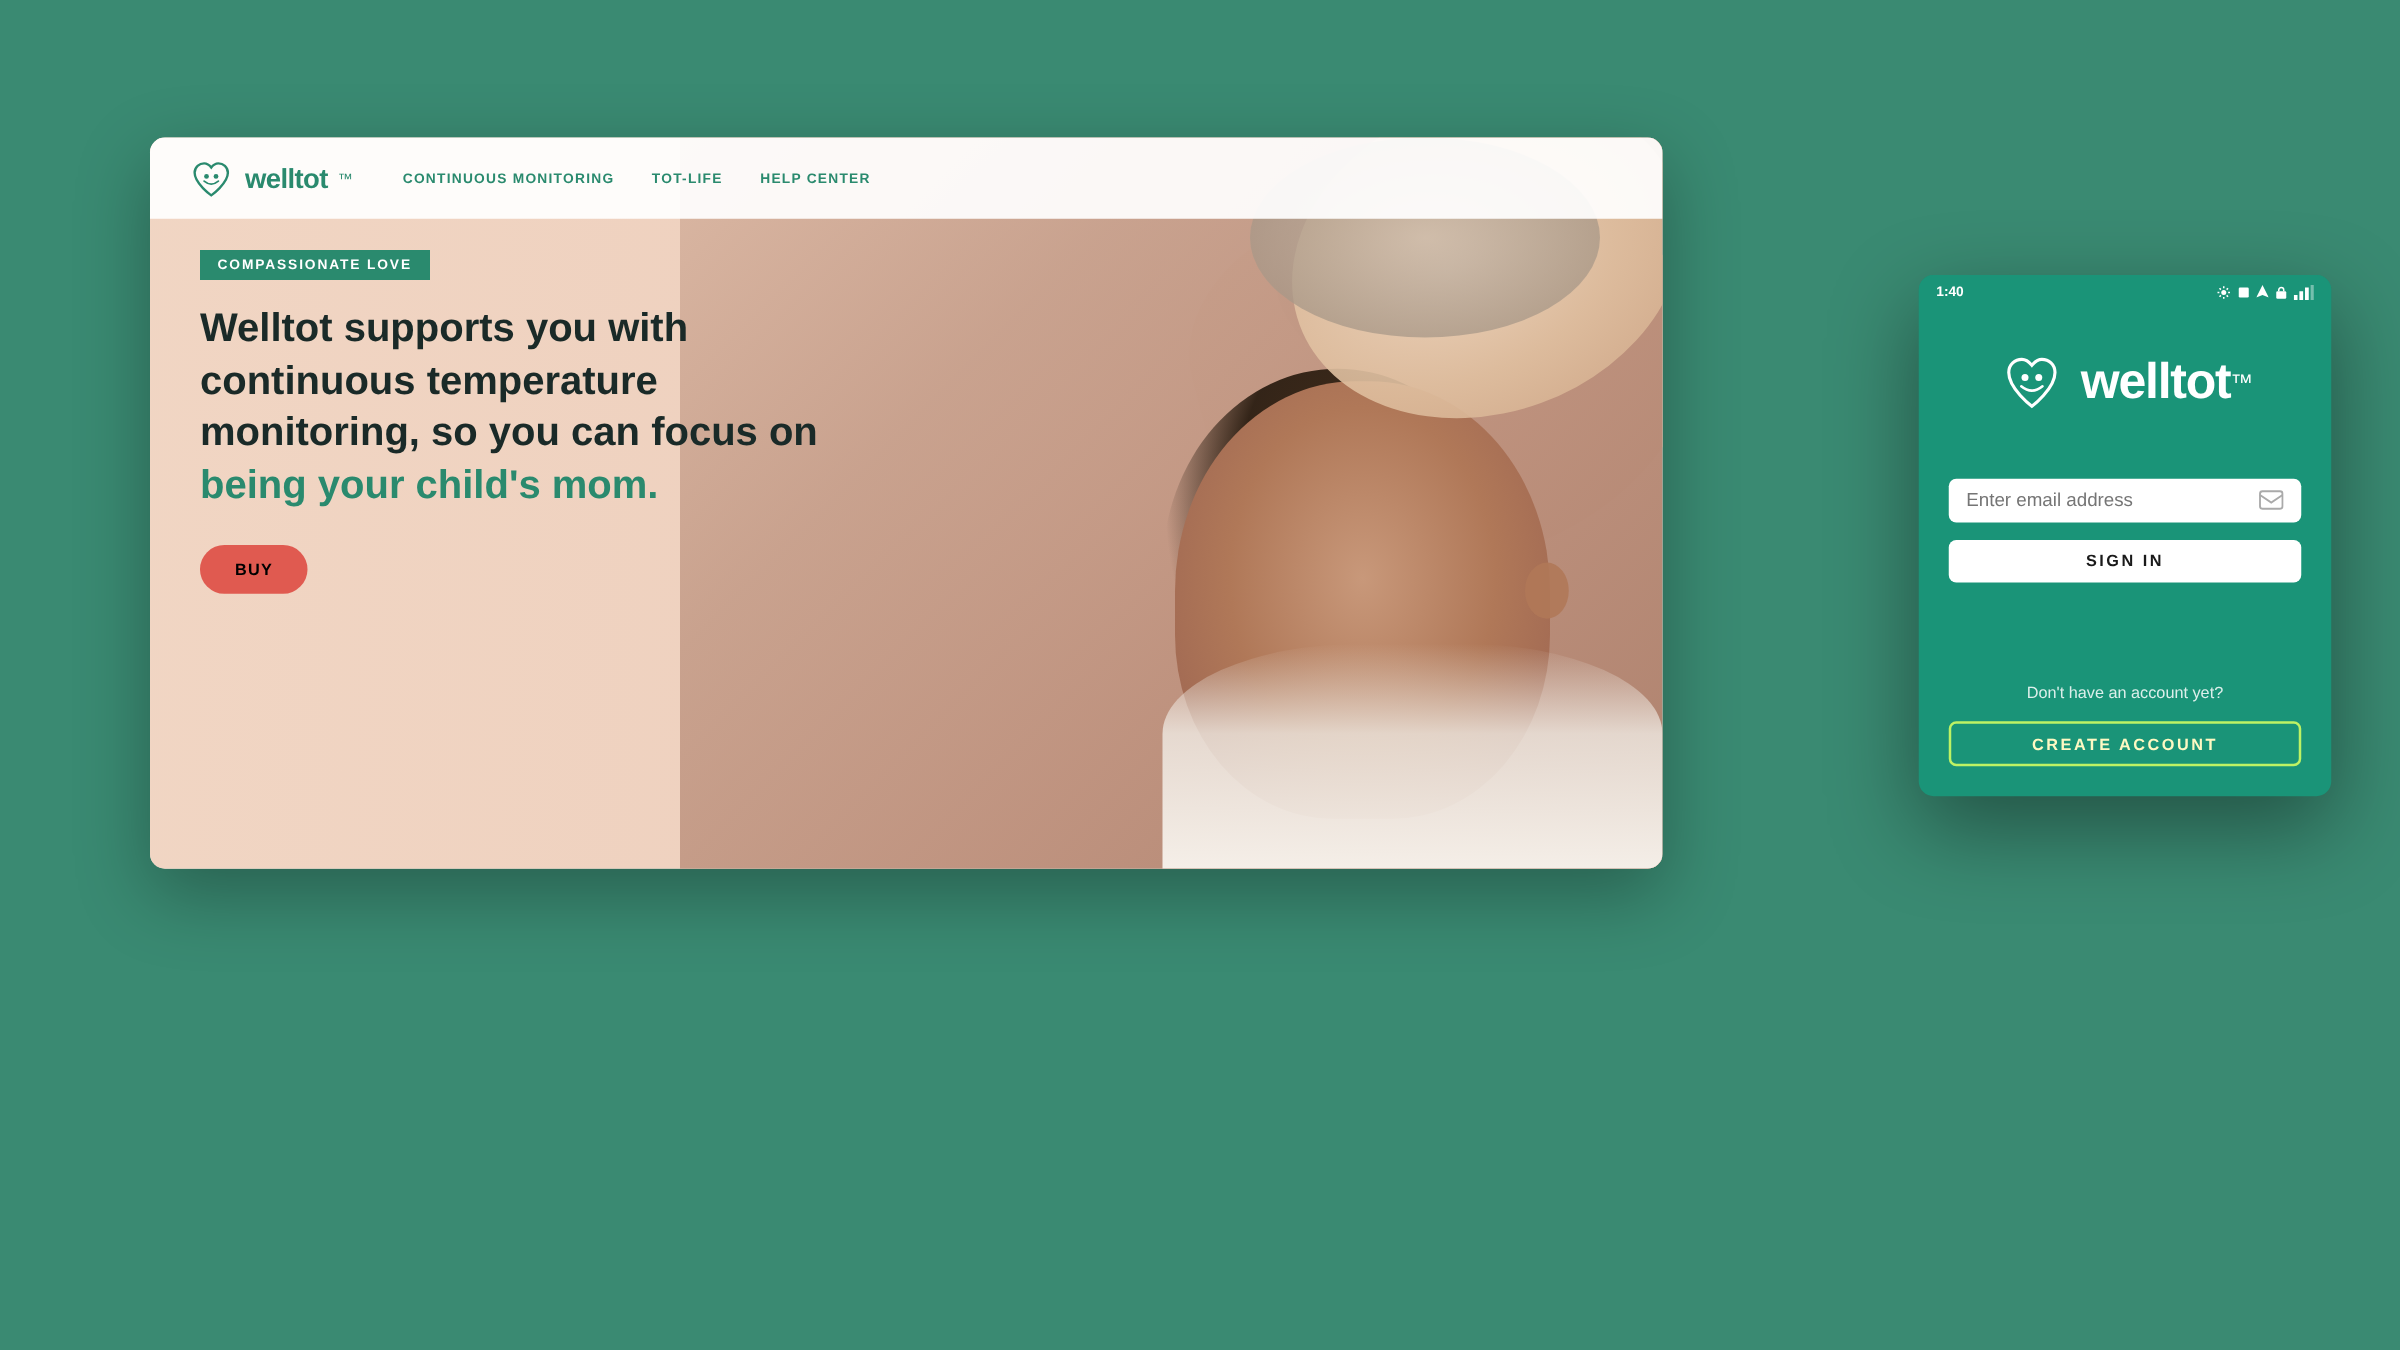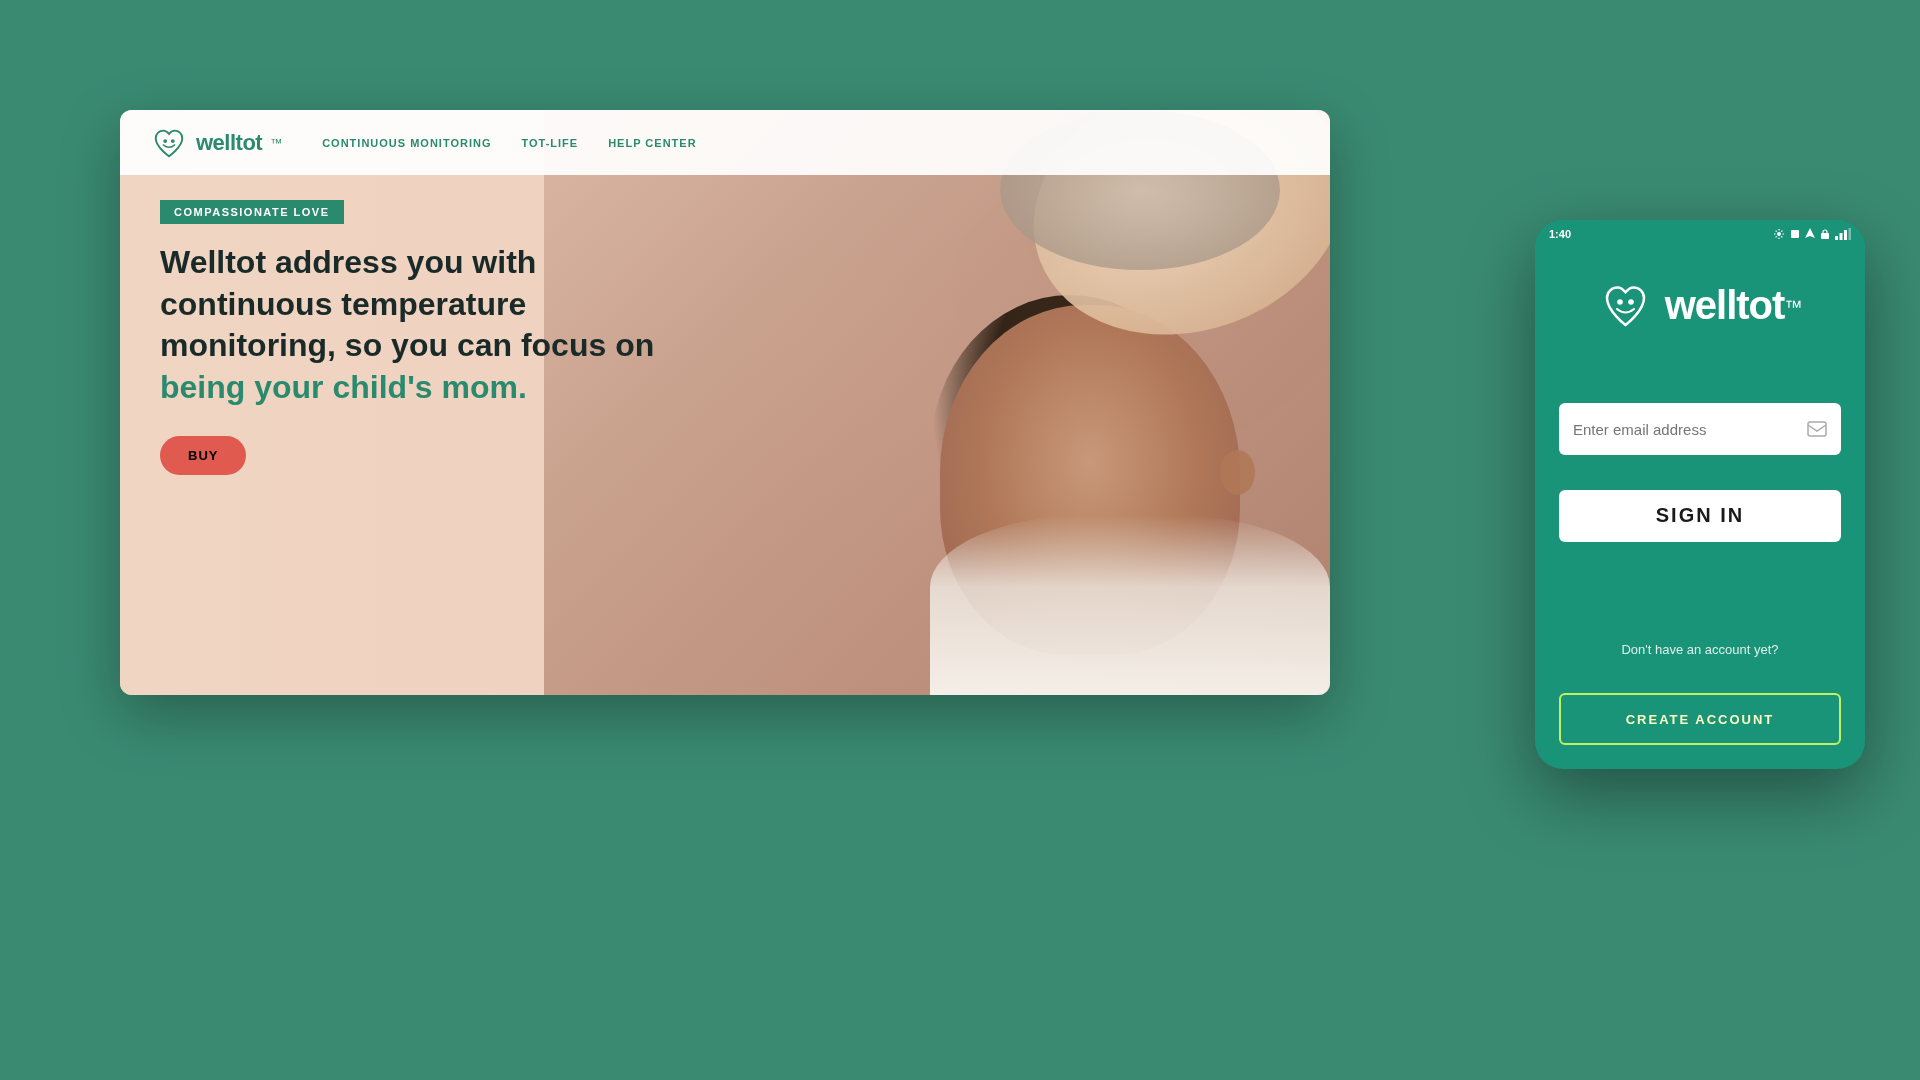--- a/index.html
+++ b/index.html
@@ -176,23 +176,23 @@
       border: none;
       cursor: pointer;
     }
 
     
     .mobile-phone {
       position: absolute;
       right: 55px;
       top: 220px;
       width: 330px;
-      height: 549px;
+      height: 417px;
       background: #1a9478;
-      border-radius: 28px;
+      border-radius: 12px;
       box-shadow: 0 25px 70px rgba(0,0,0,0.4);
       overflow: hidden;
       z-index: 20;
     }
 
     
     .status-bar {
       height: 28px;
       background: #1a9478;
       display: flex;
@@ -269,21 +269,21 @@
       color: #aaa;
       font-size: 16px;
     }
 
     
     .signin-button {
       width: 100%;
       height: 52px;
       background: white;
       color: #1a1a1a;
-      font-size: 20px;
+      font-size: 13px;
       font-weight: 700;
       letter-spacing: 2px;
       border: none;
       border-radius: 6px;
       cursor: pointer;
       margin-bottom: 40px;
     }
 
     
     .no-account-text {
@@ -351,21 +351,21 @@
       <nav class="website-nav">
         <span class="website-nav-item">CONTINUOUS MONITORING</span>
         <span class="website-nav-item">TOT-LIFE</span>
         <span class="website-nav-item">HELP CENTER</span>
       </nav>
     </div>
 
     <div class="hero-content">
       <div class="compassionate-badge">COMPASSIONATE LOVE</div>
       <h1 class="hero-headline">
-        <span>Welltot address you with continuous temperature monitoring, so you can focus on </span><span class="accent">being your child's mom.</span>
+        <span>Welltot supports you with continuous temperature monitoring, so you can focus on </span><span class="accent">being your child's mom.</span>
       </h1>
       <button class="buy-button">BUY</button>
     </div>
 
   </div>
 
   <div class="mobile-phone">
 
     <div class="status-bar">
       <span class="status-time">1:40</span>

